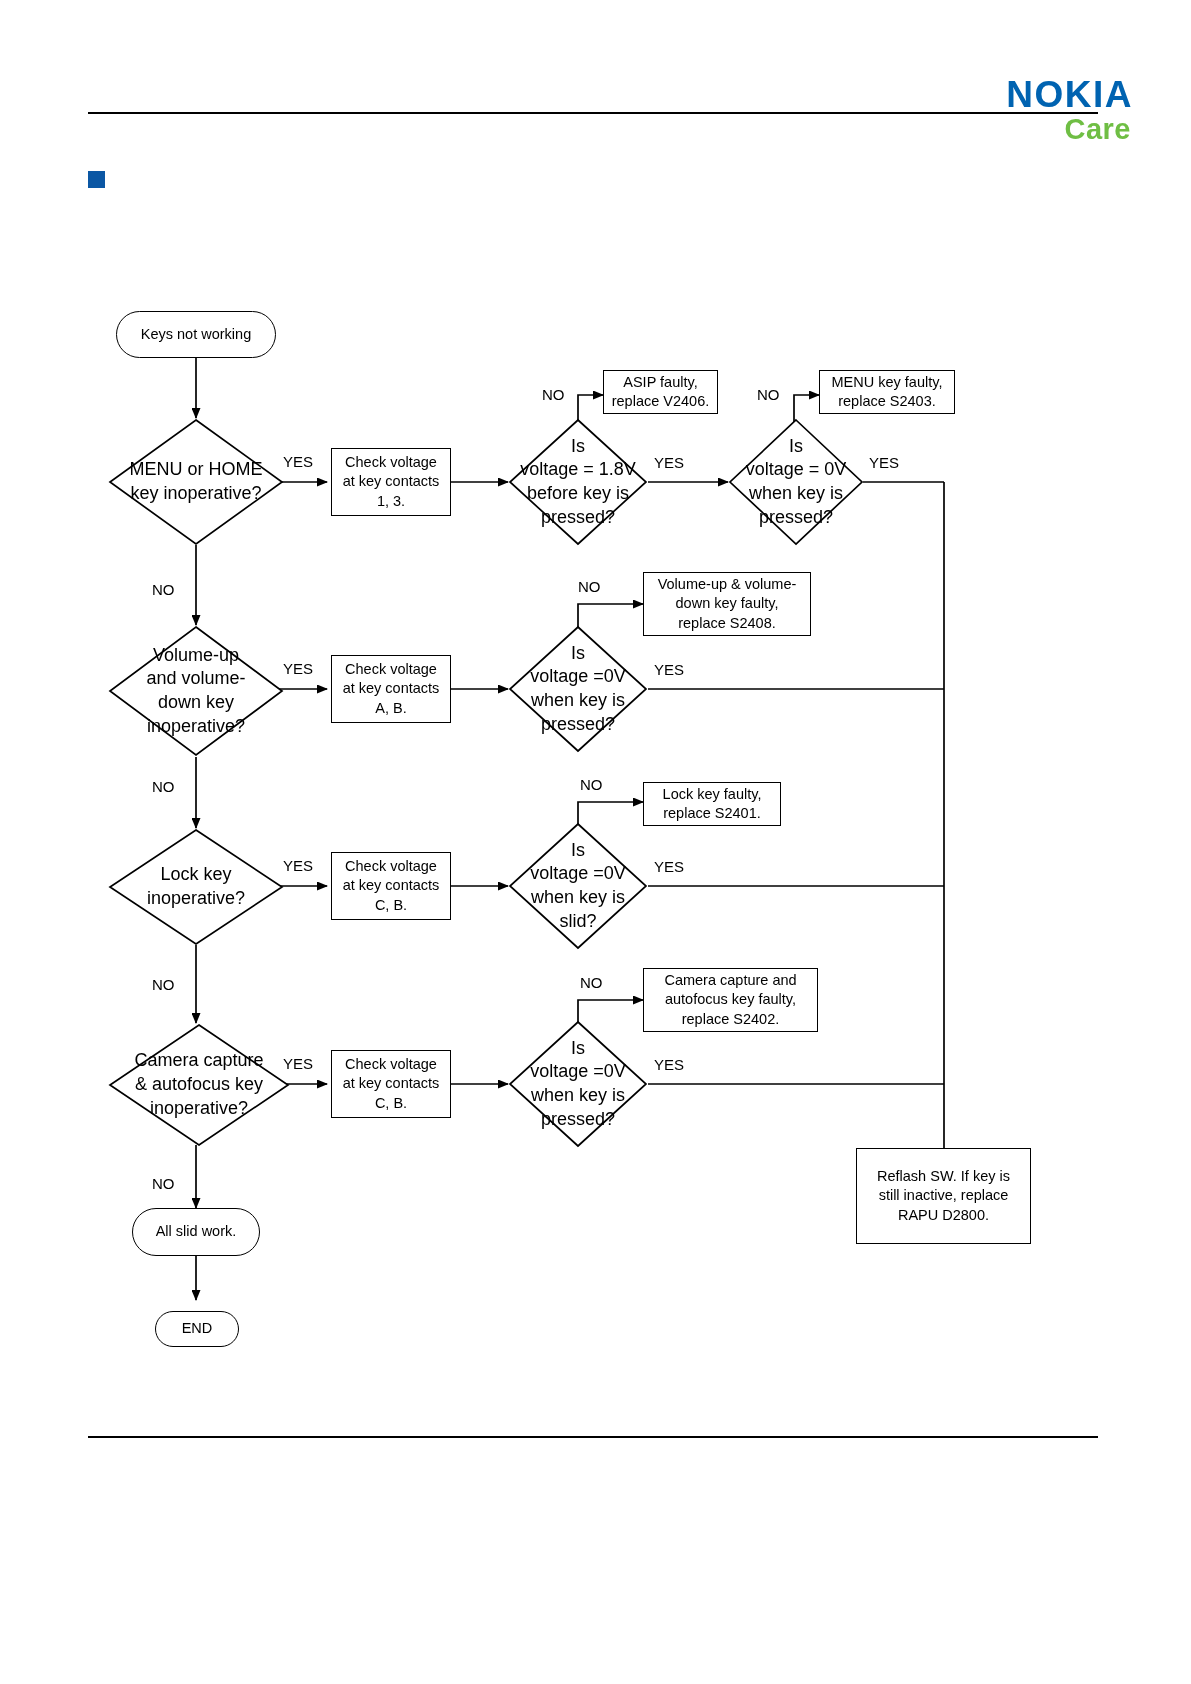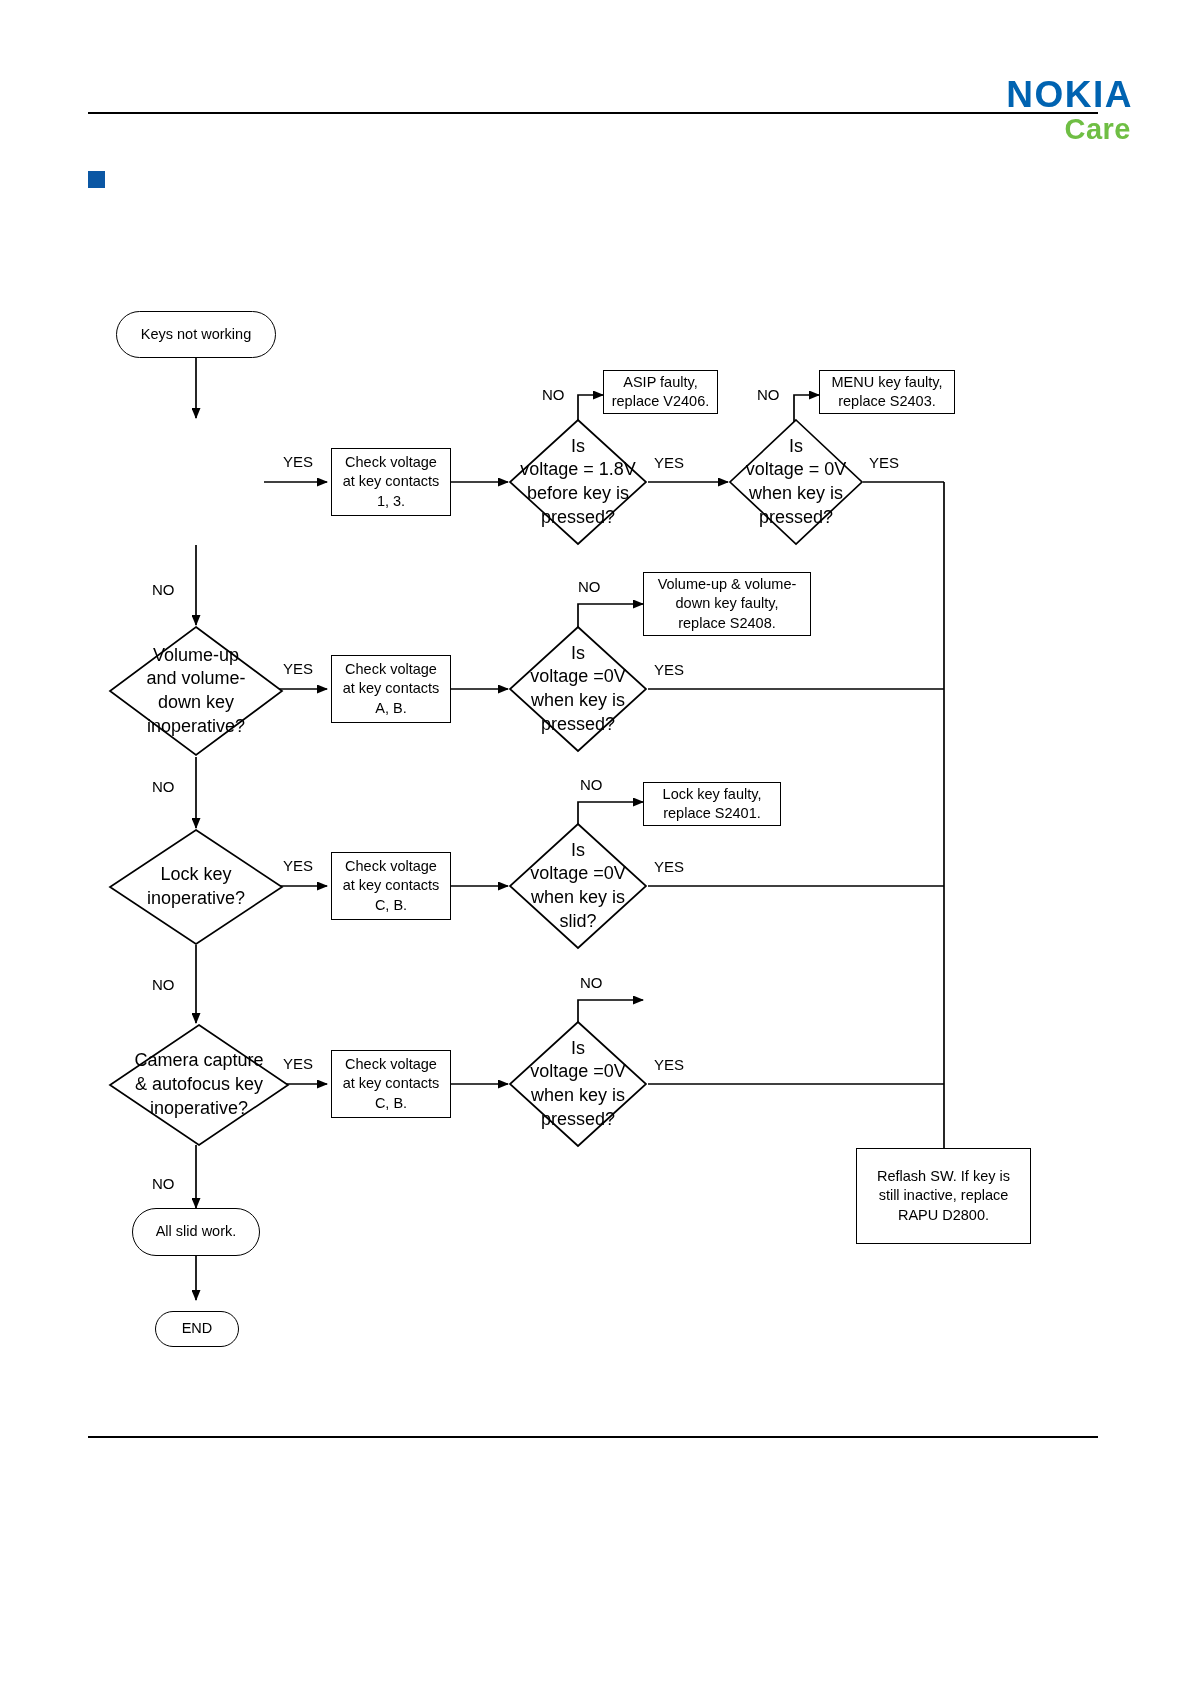--- a/index.html
+++ b/index.html
@@ -104,20 +104,26 @@
     <polyline points="578,1028 578,1000 643,1000" marker-end="url(#ah)"></polyline>
     <line x1="648" y1="1084" x2="944" y2="1084"></line>
 
     <line x1="944" y1="482" x2="944" y2="1192" marker-end="url(#ah)"></line>
   </svg>
 
   <div class="node term" style="left:116px;top:311px;width:160px;height:47px;justify-content:center;">
     <span>Keys not working</span>
   </div>
 
+  <div class="diamond-wrap" style="left:108px;top:418px;width:176px;height:128px;">
+    <svg width="176" height="128">
+      <polygon points="88,2 174,64 88,126 2,64" fill="#fff" stroke="#000" stroke-width="1.7"></polygon>
+    </svg>
+    <div class="diamond-txt">MENU or HOME<br>key inoperative?</div>
+  </div>
 
   <div class="node box" style="left:331px;top:448px;width:120px;height:68px;">
     <span>Check voltage<br>at key contacts<br>1, 3.</span>
   </div>
 
   <div class="diamond-wrap" style="left:508px;top:418px;width:140px;height:128px;">
     <svg width="140" height="128">
       <polygon points="70,2 138,64 70,126 2,64" fill="#fff" stroke="#000" stroke-width="1.7"></polygon>
     </svg>
     <div class="diamond-txt">Is<br>voltage = 1.8V<br>before key is<br>pressed?</div>
@@ -210,20 +216,23 @@
     <span>Check voltage<br>at key contacts<br>C, B.</span>
   </div>
 
   <div class="diamond-wrap" style="left:508px;top:1020px;width:140px;height:128px;">
     <svg width="140" height="128">
       <polygon points="70,2 138,64 70,126 2,64" fill="#fff" stroke="#000" stroke-width="1.7"></polygon>
     </svg>
     <div class="diamond-txt">Is<br>voltage =0V<br>when key is<br>pressed?</div>
   </div>
 
+  <div class="node box" style="left:643px;top:968px;width:175px;height:64px;">
+    <span>Camera capture and<br>autofocus key faulty,<br>replace S2402.</span>
+  </div>
 
   <span class="lbl" style="left:283px;top:1056px;">YES</span>
   <span class="lbl" style="left:580px;top:975px;">NO</span>
   <span class="lbl" style="left:654px;top:1057px;">YES</span>
   <span class="lbl" style="left:152px;top:1176px;">NO</span>
 
   <div class="node term" style="left:132px;top:1208px;width:128px;height:48px;">
     <span>All slid work.</span>
   </div>
 

